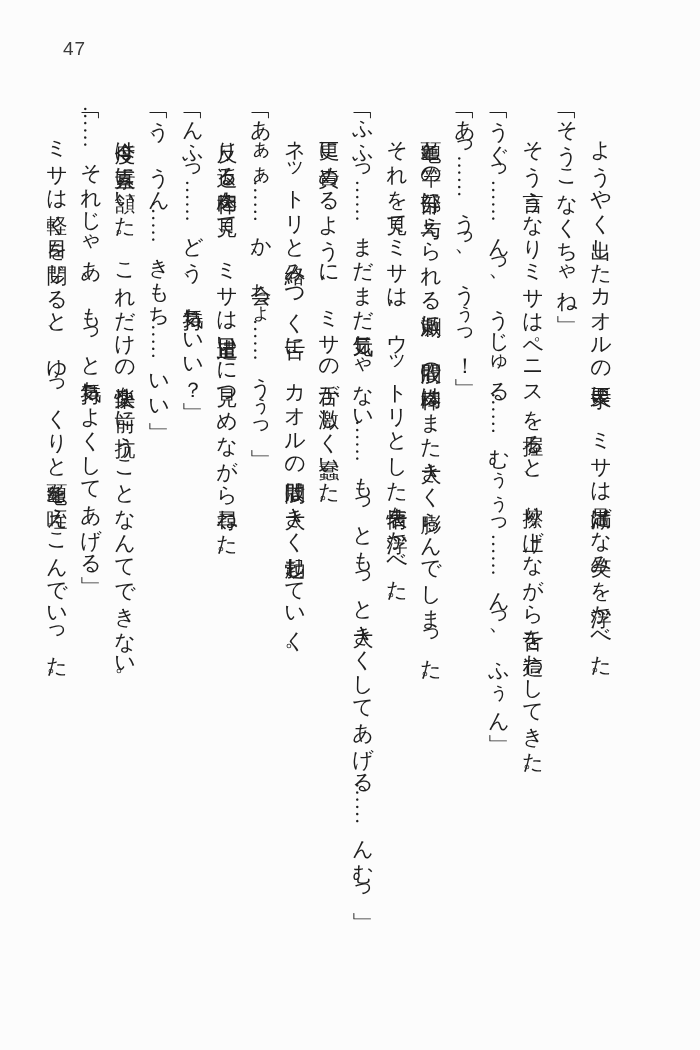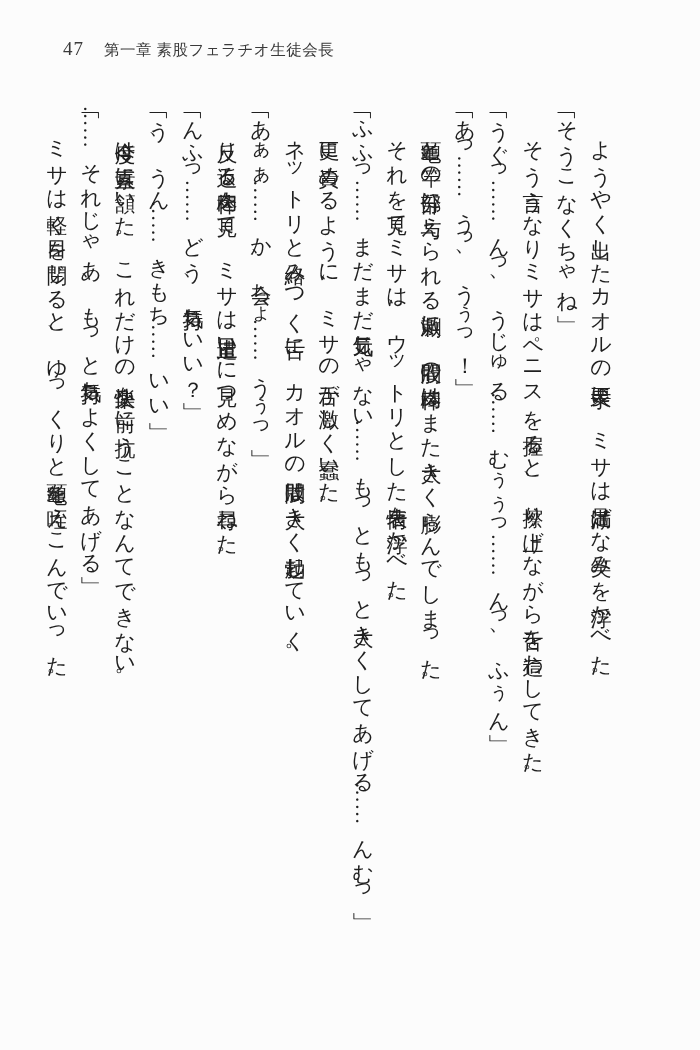--- a/index.html
+++ b/index.html
@@ -20,21 +20,21 @@
     top: 38px; left: 63px;
     display: flex;
     align-items: baseline;
     gap: 20px;
     color: #3a3a3a;
     white-space: nowrap;
   }
   .page-number {
     font-size: 19px;
     letter-spacing: 1px;
-    font-family: Liberation Serif, serif;
+    font-family: Liberation Sans, sans-serif;
   }
   .chapter-title {
     font-size: 15.5px;
     letter-spacing: 0.5px;
   }
   .body-text {
     position: absolute;
     top: 105px;
     right: 82px;
     height: 842px;
@@ -52,21 +52,20 @@
     text-indent: 1em;
   }
 </style>
 </head>
 <body>
 
 <div class="page">
 
   <header class="page-header">
     <span class="page-number">47</span>
-    <span class="chapter-title">第一章 素股フェラチオ生徒会長</span>
   </header>
 
   <main class="body-text">
 
   <p class="narration">ようやく出したカオルの要求に、ミサは満足げな笑みを浮かべた。</p>
       <p class="dialogue">「そうこなくちゃね」</p>
       <p class="narration">そう言うなりミサはペニスを握ると、擦り上げながら舌を這わしてきた。</p>
       <p class="dialogue">「うぐっ……んっ、うじゅる……むぅぅっ……んっ、ふぅん」</p>
       <p class="dialogue">「あっ……うっ、うぅっ！」</p>
       <p class="narration">亀頭と竿の部分に与えられる刺激に、股間の肉棒はまた大きく膨らんでしまった。</p>

